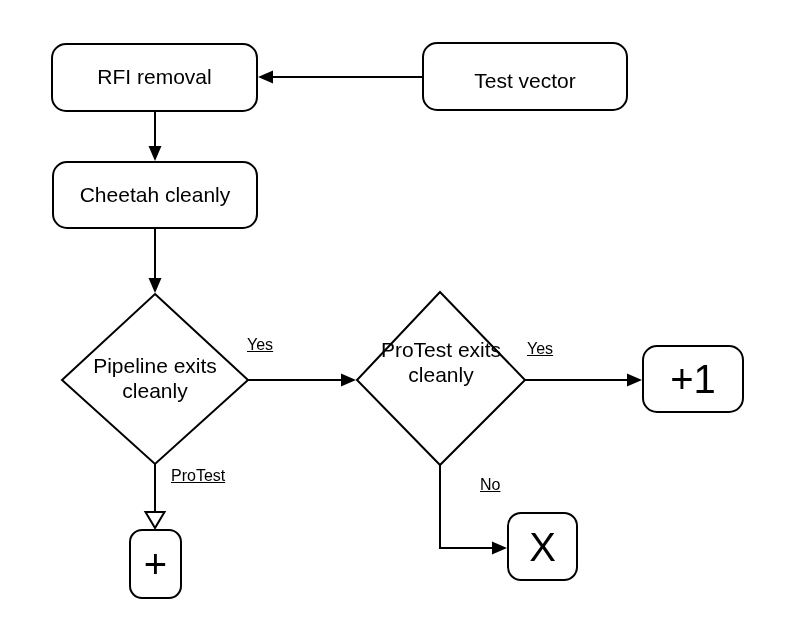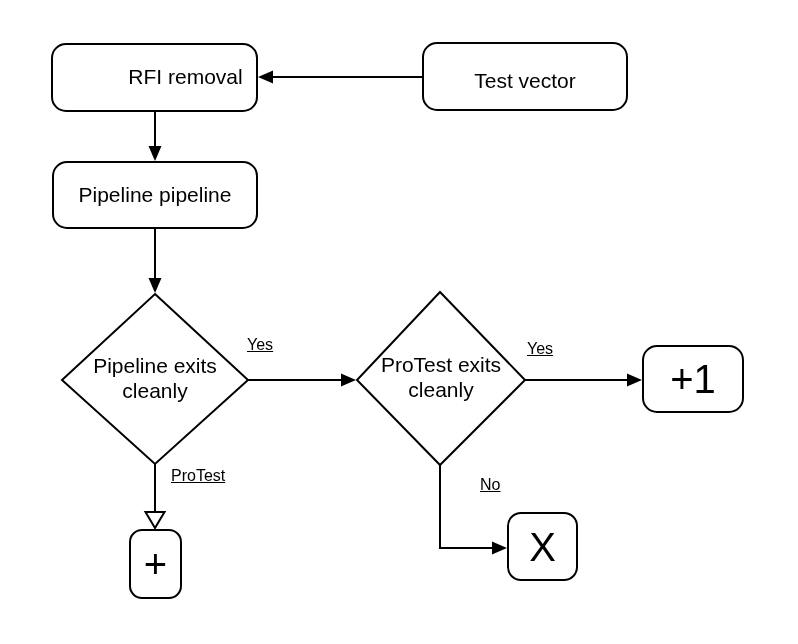--- a/index.html
+++ b/index.html
@@ -95,25 +95,25 @@
     <path class="edge" d="M525,380 L630,380"></path>
     <polygon class="arrowhead-filled" points="642,380 627,373.5 627,386.5"></polygon>
 
     <path class="edge" d="M155,464 L155,512"></path>
     <path class="arrowhead-open" d="M155,528 L145.5,512 L164.5,512 Z"></path>
 
     <path class="edge" d="M440,465 L440,548 L495,548"></path>
     <polygon class="arrowhead-filled" points="507,548 492,541.5 492,554.5"></polygon>
   </svg>
 
-  <div class="node-label" style="left:52px;  top:44px;  width:205px; height:67px;padding-left:31px;">RFI removal</div>
+  <div class="node-label" style="left:52px;  top:44px;  width:205px; height:67px;">RFI removal</div>
   <div class="node-label" style="left:423px; top:43px;  width:204px; height:76px;">Test vector</div>
-  <div class="node-label" style="left:53px;  top:162px; width:204px; height:66px;">Pipeline pipeline</div>
+  <div class="node-label" style="left:53px;  top:162px; width:204px; height:66px;">Cheetah cleanly</div>
   <div class="node-label" style="left:85px;  top:340px; width:140px; height:78px;">Pipeline exits cleanly</div>
-  <div class="node-label" style="left:369px; top:339px; width:144px; height:78px;">ProTest exits cleanly</div>
+  <div class="node-label" style="left:369px; top:324px; width:144px; height:78px;">ProTest exits cleanly</div>
   <div class="node-label symbol" style="left:643px; top:346px; width:100px; height:66px;">+1</div>
   <div class="node-label symbol" style="left:130px; top:530px; width:51px;  height:68px;">+</div>
   <div class="node-label symbol" style="left:508px; top:513px; width:69px;  height:67px;">X</div>
 
   <div class="edge-label" style="left:247px; top:336px;">Yes</div>
   <div class="edge-label" style="left:527px; top:340px;">Yes</div>
   <div class="edge-label" style="left:171px; top:467px;">ProTest</div>
   <div class="edge-label" style="left:480px; top:476px;">No</div>
 
 </div>

